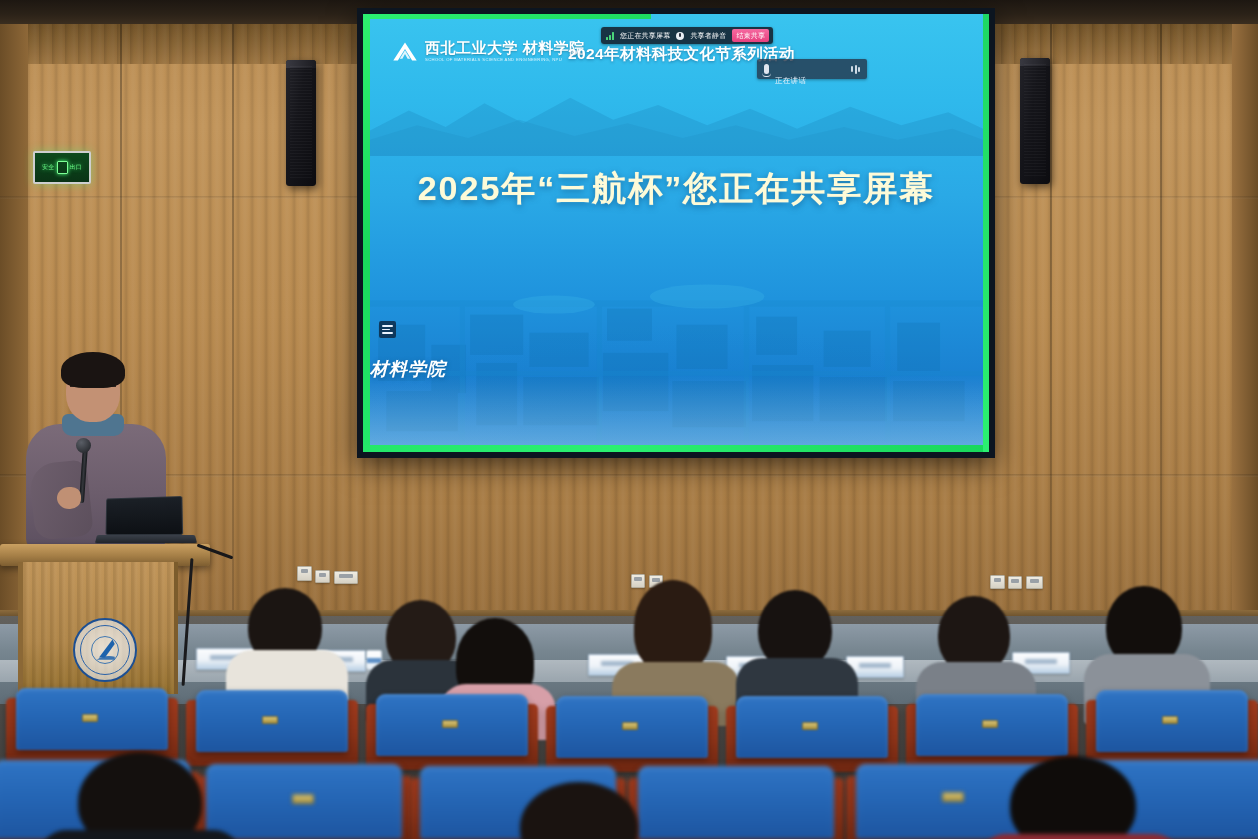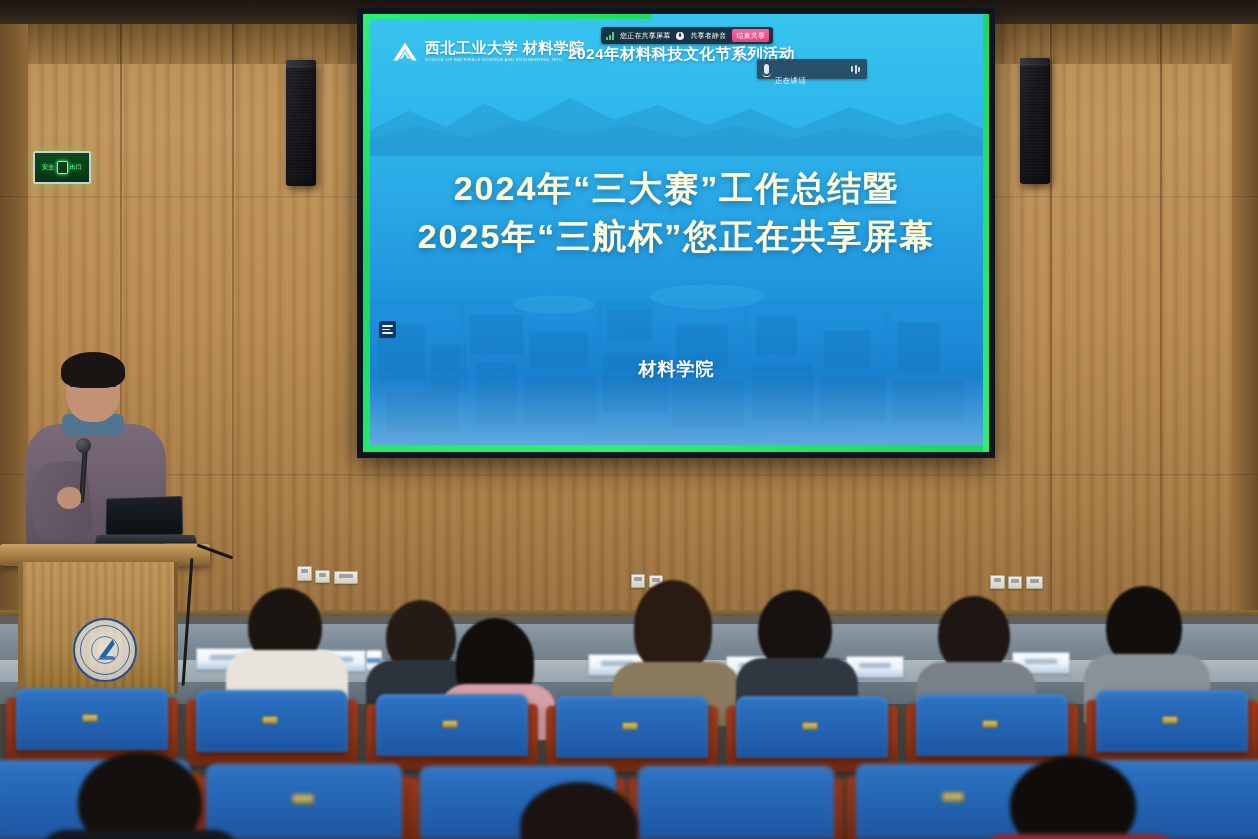--- a/index.html
+++ b/index.html
@@ -240,21 +240,21 @@
     position: absolute; left: 0; top: 150px; width: 100%; text-align: center; z-index: 5;
   }
   .title-line {
     color: #fdfbd8;
     font-size: 34px; font-weight: bold; letter-spacing: 2px;
     line-height: 1.42;
     text-shadow: 0 2px 6px rgba(8,62,110,.55), 0 0 1px rgba(255,255,255,.6);
     white-space: nowrap;
   }
   .subtitles {
-    position: absolute; left: 0; top: 342px; width: 100%; text-align: center; z-index: 5;
+    position: absolute; left: 0; top: 342px; width: 100%; text-align: left; z-index: 5; font-style: italic;
   }
   .sub-line {
     color: #ffffff; font-size: 18px; font-weight: bold; line-height: 1.5;
     letter-spacing: 1px; text-shadow: 0 1px 4px rgba(8,62,110,.5);
     white-space: nowrap;
   }
 
   
   #podium-area { position: absolute; left: 0px; top: 352px; width: 250px; height: 340px; }
 
@@ -571,21 +571,20 @@
         </span>
       </div>
 
       <div class="slide-ctrl">
         <i></i>
           <i></i>
           <i></i>
       </div>
 
       <div class="titles">
-        <div class="title-line">2024年“三大赛”工作总结暨</div>
         <div class="title-line">2025年“三航杯”您正在共享屏幕</div>
       </div>
 
       <div class="subtitles">
         <div class="sub-line">材料学院</div>
       </div>
 
     </div>
   </div>
 

